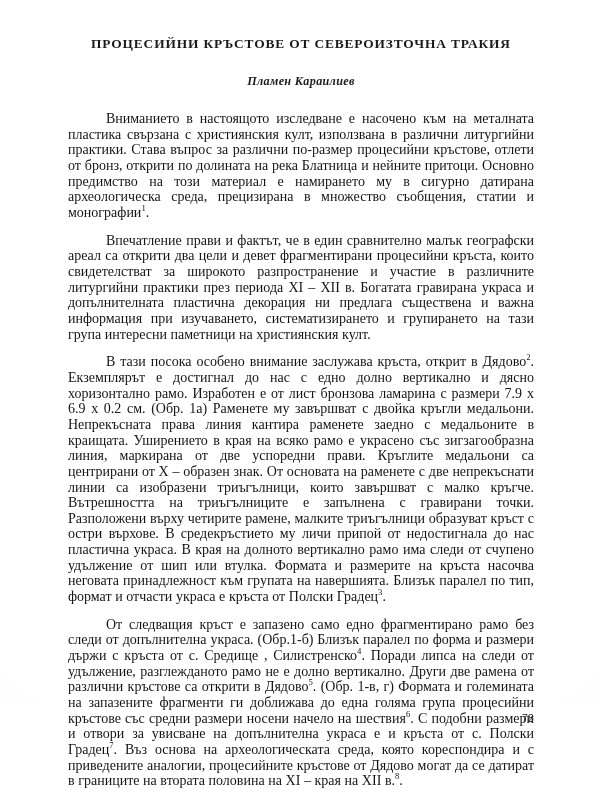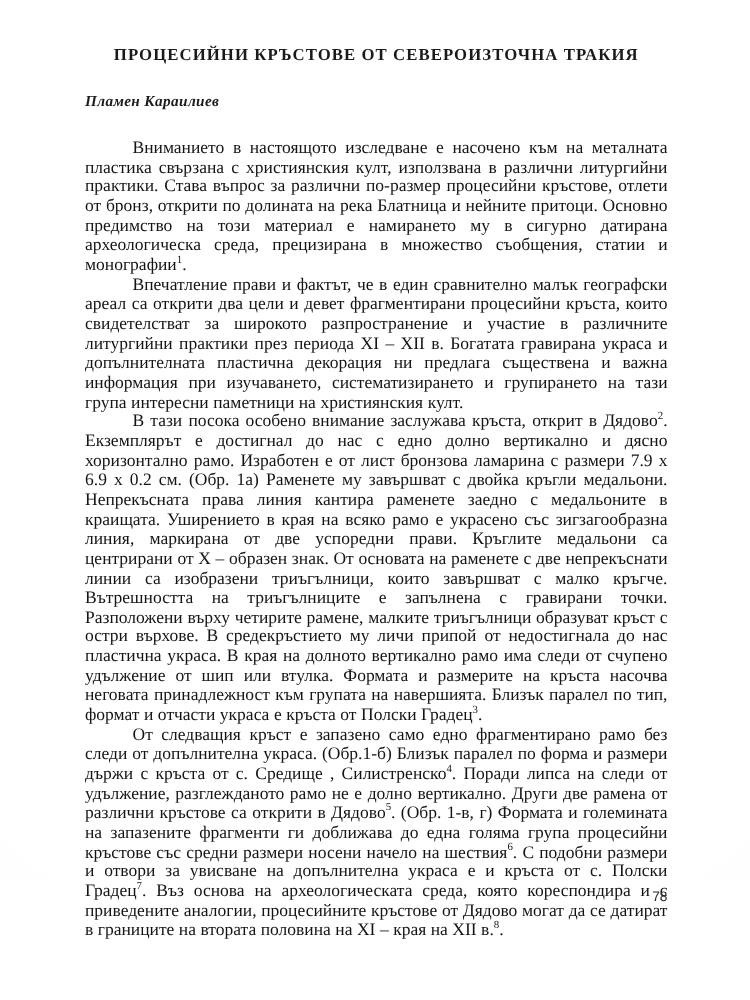--- a/index.html
+++ b/index.html
@@ -39,21 +39,21 @@
     font-weight: bold;
     font-size: 13.4px;
     letter-spacing: 0.85px;
     line-height: 1.2;
     color: #1a1a1a;
     margin: 0 0 22px 0;
     white-space: nowrap;
   }
 
   .doc-author {
-    text-align: left;
+    text-align: center;
     font-style: italic;
     font-weight: bold;
     font-size: 12.2px;
     letter-spacing: 0.3px;
     color: #1c1c1c;
     margin: 0 0 22px 0;
   }
 
   .body-text p {
     margin: 0 0 0 0;
@@ -61,21 +61,21 @@
     text-justify: inter-word;
     font-size: 14px;
     line-height: 15.65px;
     text-indent: 38px;
     color: #141414;
     hyphens: none;
     word-spacing: 0.1px;
   }
 
   .body-text p + p {
-    margin-top: 0;
+    margin-top: 12px;
   }
 
   sup {
     font-size: 0.62em;
     vertical-align: super;
     line-height: 0;
   }
 
   .page-number {
     position: absolute;

